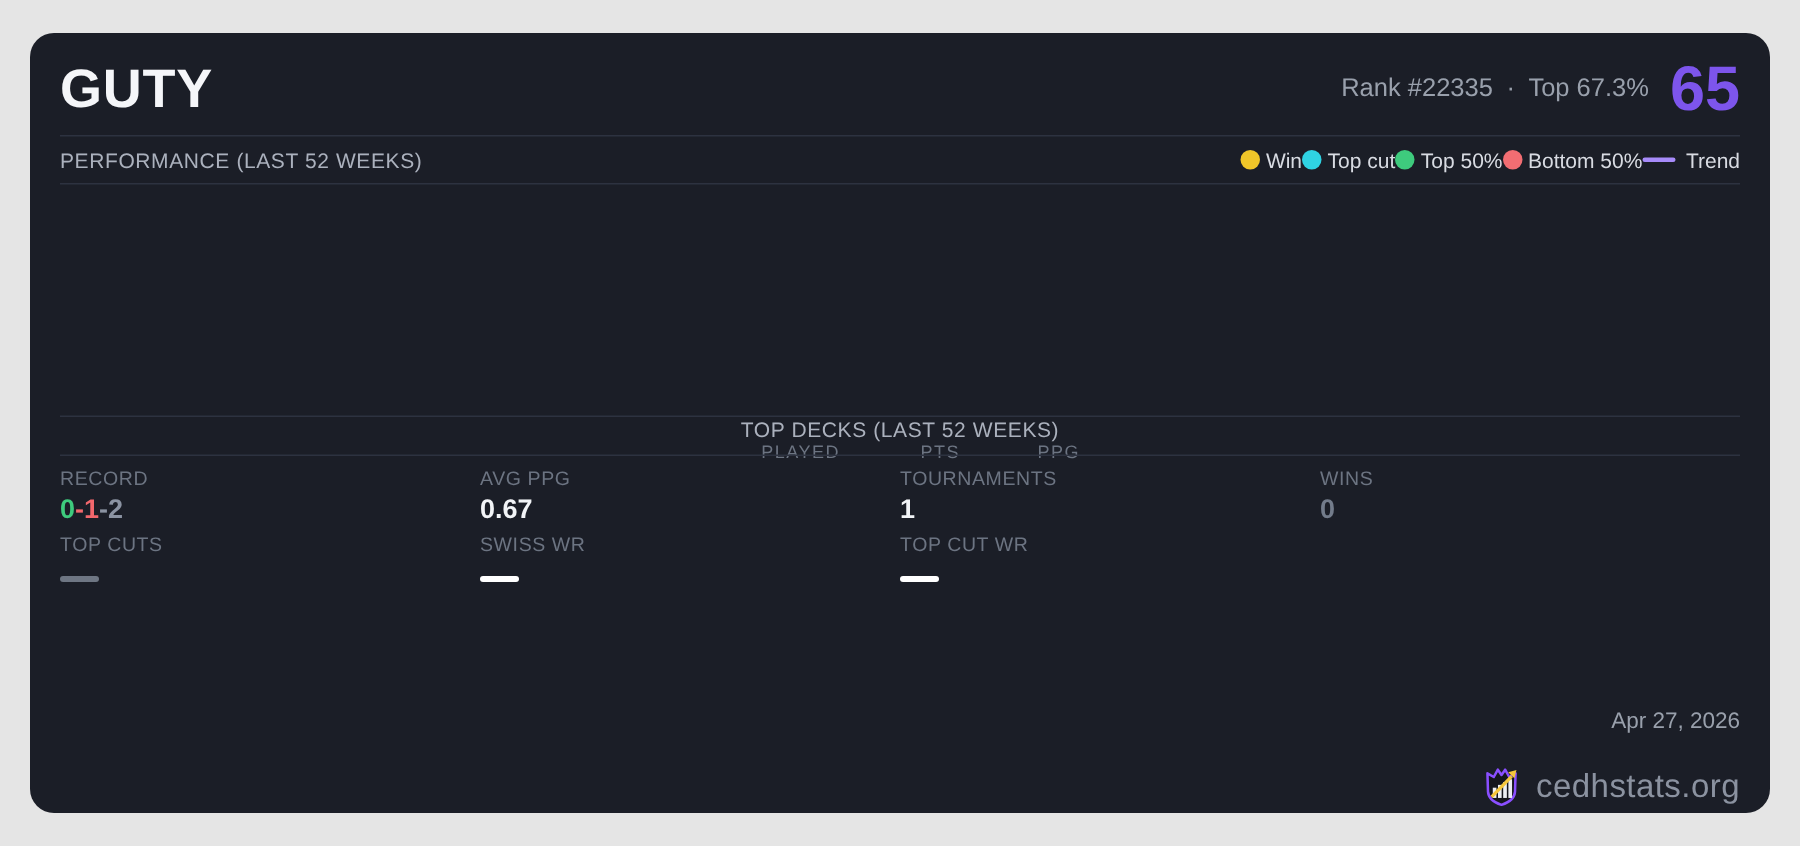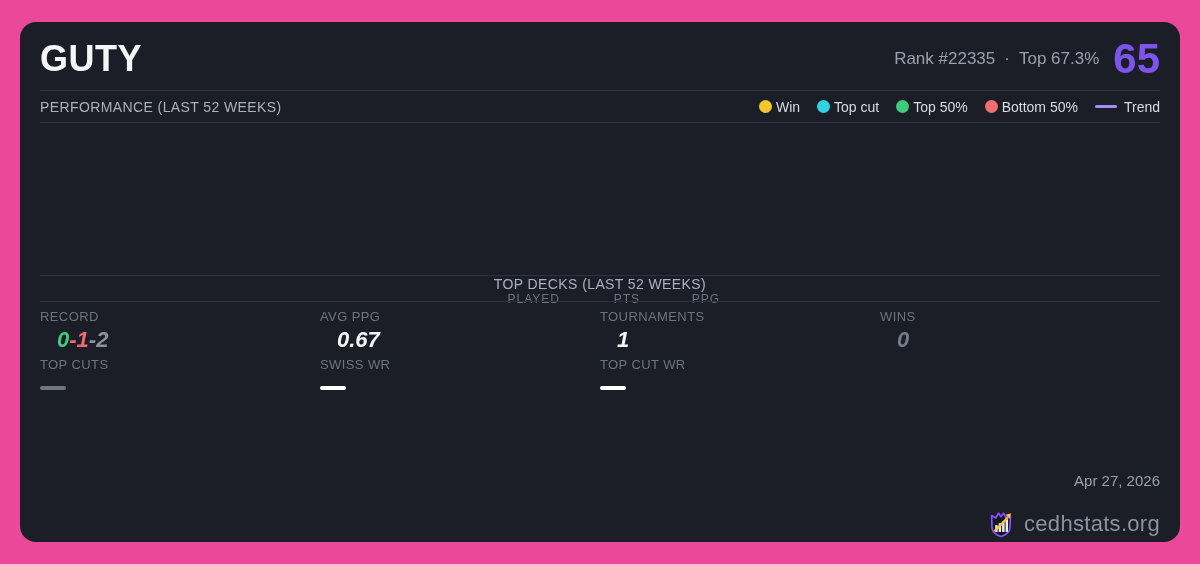--- a/index.html
+++ b/index.html
@@ -2,21 +2,21 @@
 <html><head>
 <meta charset="utf-8">
 <style>
   * { margin: 0; padding: 0; box-sizing: border-box; }
   html, body { width: 1200px; height: 564px; }
   body {
     background: #121318;
     font-family: "Liberation Sans", "DejaVu Sans", sans-serif;
     overflow: hidden;
   }
-  .stage { position: relative; width: 1200px; height: 564px; background: #ec4899; }
+  .stage { position: relative; width: 1200px; height: 564px; background: #e5e5e5; }
   .card {
     position: absolute; left: 20px; top: 22px;
     width: 1160px; height: 520px;
     background: #1b1e27;
     border-radius: 16px;
     padding: 0 20px;
     display: flex; flex-direction: column;
   }
   .divider { height: 1px; background: #2d3240; flex: 0 0 auto; }
 
@@ -36,41 +36,41 @@
 
   
   .section-row {
     flex: 0 0 auto;
     display: flex; align-items: center; justify-content: space-between;
     height: 31px;
   }
   .section-title { font-size: 14px; color: #abb1bd; letter-spacing: 0.4px; }
 
   
-  .legend { display: flex; align-items: center; gap: 17px; }
+  .legend { display: flex; align-items: center; }
   .legend-item { display: flex; align-items: center; font-size: 14px; color: #d8dbe2; cursor: default; }
   .legend-dot { width: 13px; height: 13px; border-radius: 50%; margin-right: 4px; display: inline-block; }
   .legend-line { width: 22px; height: 3px; border-radius: 2px; margin-right: 7px; display: inline-block; }
 
   
   .chart-area { flex: 1 1 auto; }
 
   
   .table-headers { display: flex; }
   .table-headers span {
     display: inline-block; width: 80px; text-align: right;
     font-size: 12px; color: #6c7482; letter-spacing: 1px;
   }
   .topdecks-row { height: 25px; flex-direction: column; }
 
   
   .stats-area { flex: 1 1 auto; position: relative; display: grid; grid-template-columns: 280px 280px 280px 1fr; }
   .stat-col { padding-top: 7px; }
   .stat-label { font-size: 13px; color: #6c7482; letter-spacing: 0.4px; }
-  .stat-value { font-size: 22px; font-weight: 700; color: #f2f4f7; line-height: 1.15; margin: 3px 0 5px 17px; font-style: italic; }
+  .stat-value { font-size: 18px; font-weight: 700; color: #f2f4f7; line-height: 1.15; margin: 3px 0 5px 0; }
   .stat-value.dim { color: #737c8b; }
   .empty-bar { width: 26px; height: 4px; border-radius: 2px; margin-top: 14px; }
   .empty-bar.gray { background: #6e7683; }
   .empty-bar.white { background: #ffffff; }
 
   .footer-block { position: absolute; right: 0; bottom: 3px; text-align: right; }
   .footer-date { font-size: 15px; color: #99a0ac; margin-bottom: 20px; }
   .brand-row { display: flex; align-items: center; justify-content: flex-end; gap: 8px; }
   .brand-text { font-size: 22px; font-weight: 400; color: #8b92a0; letter-spacing: 0.3px; text-decoration: none; }
 </style>

